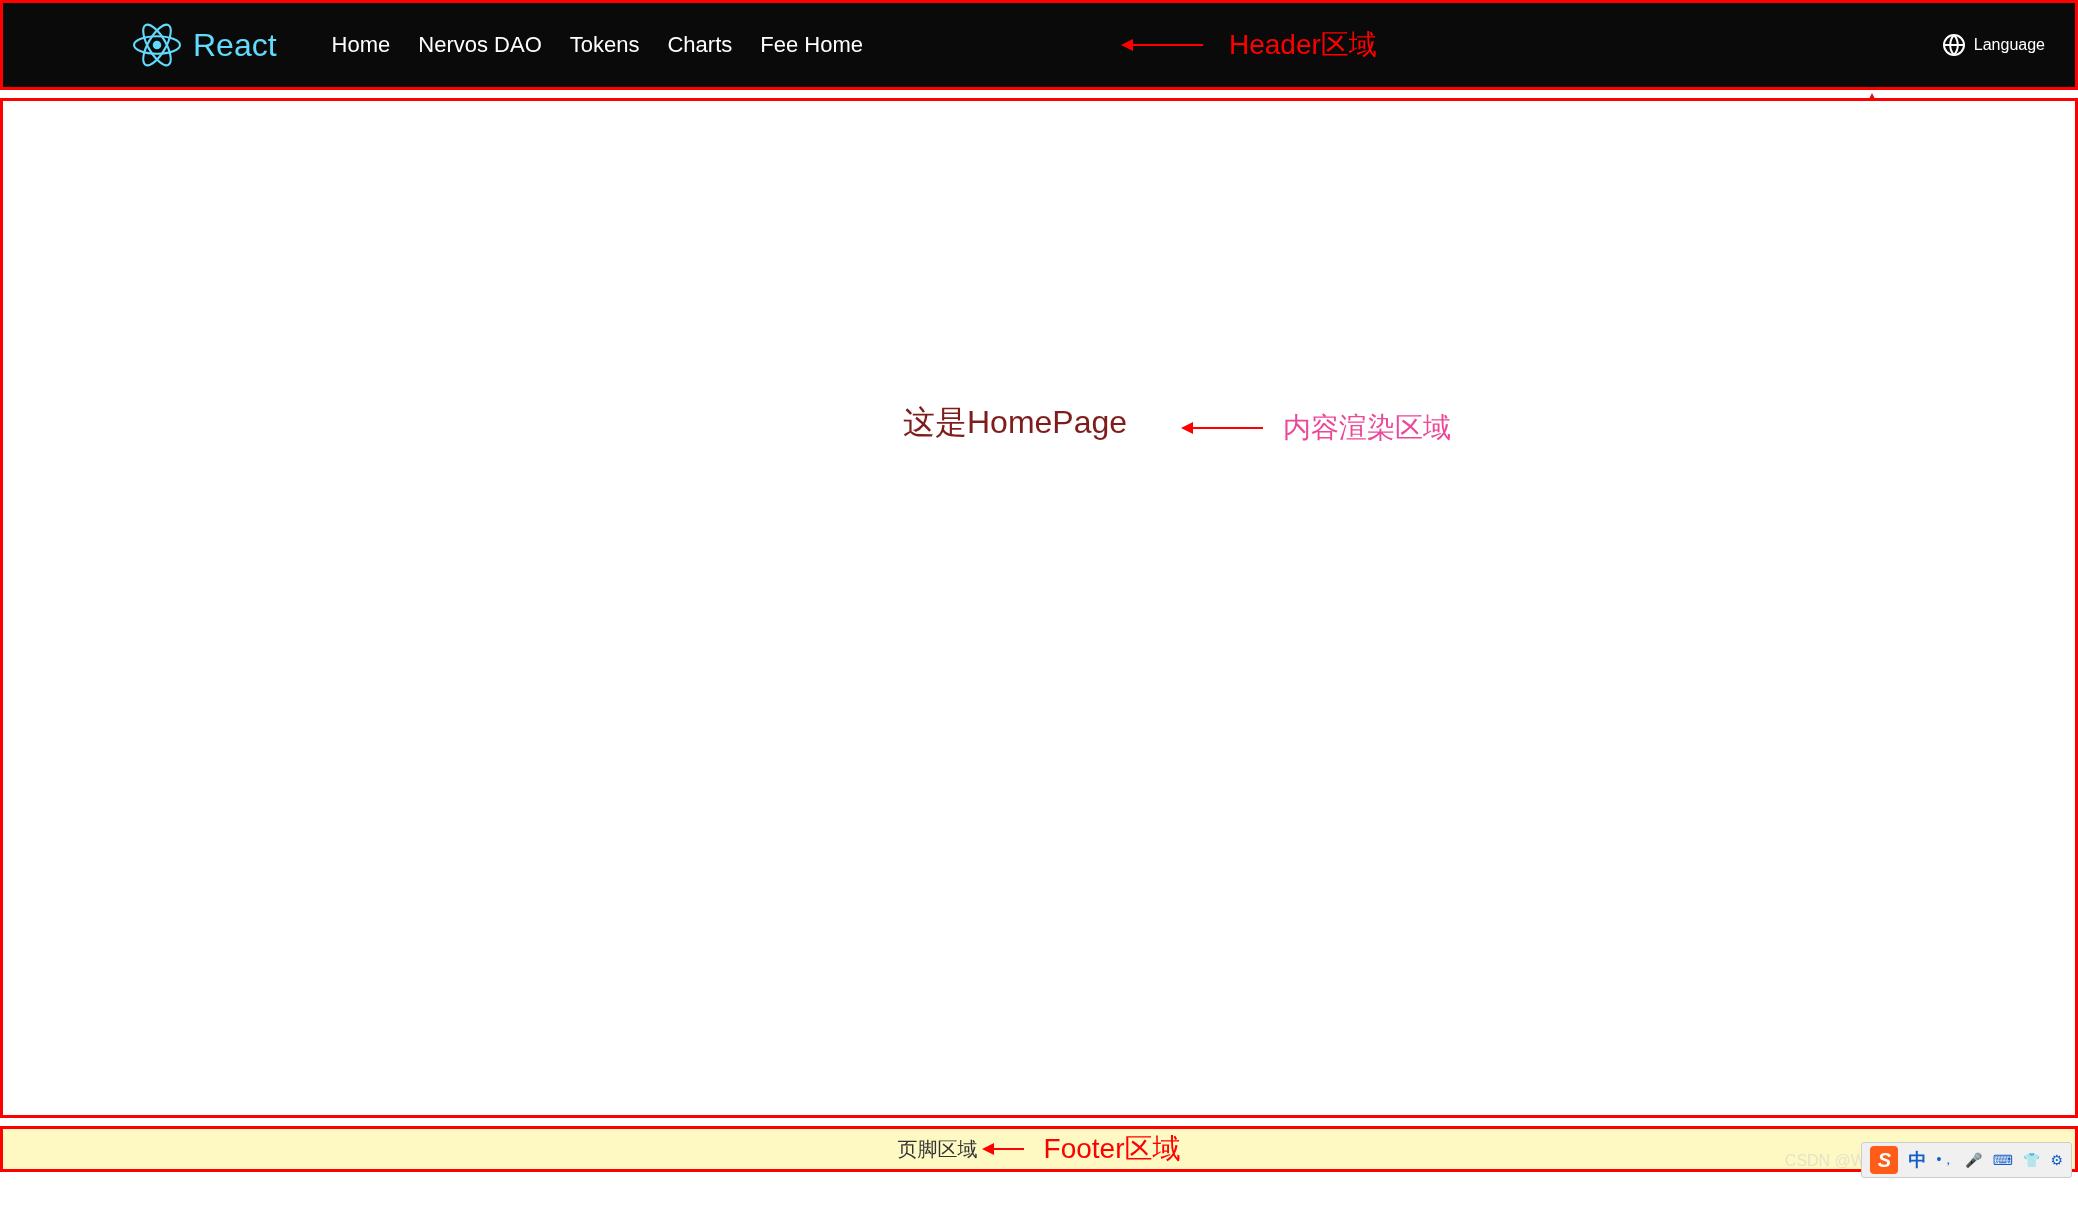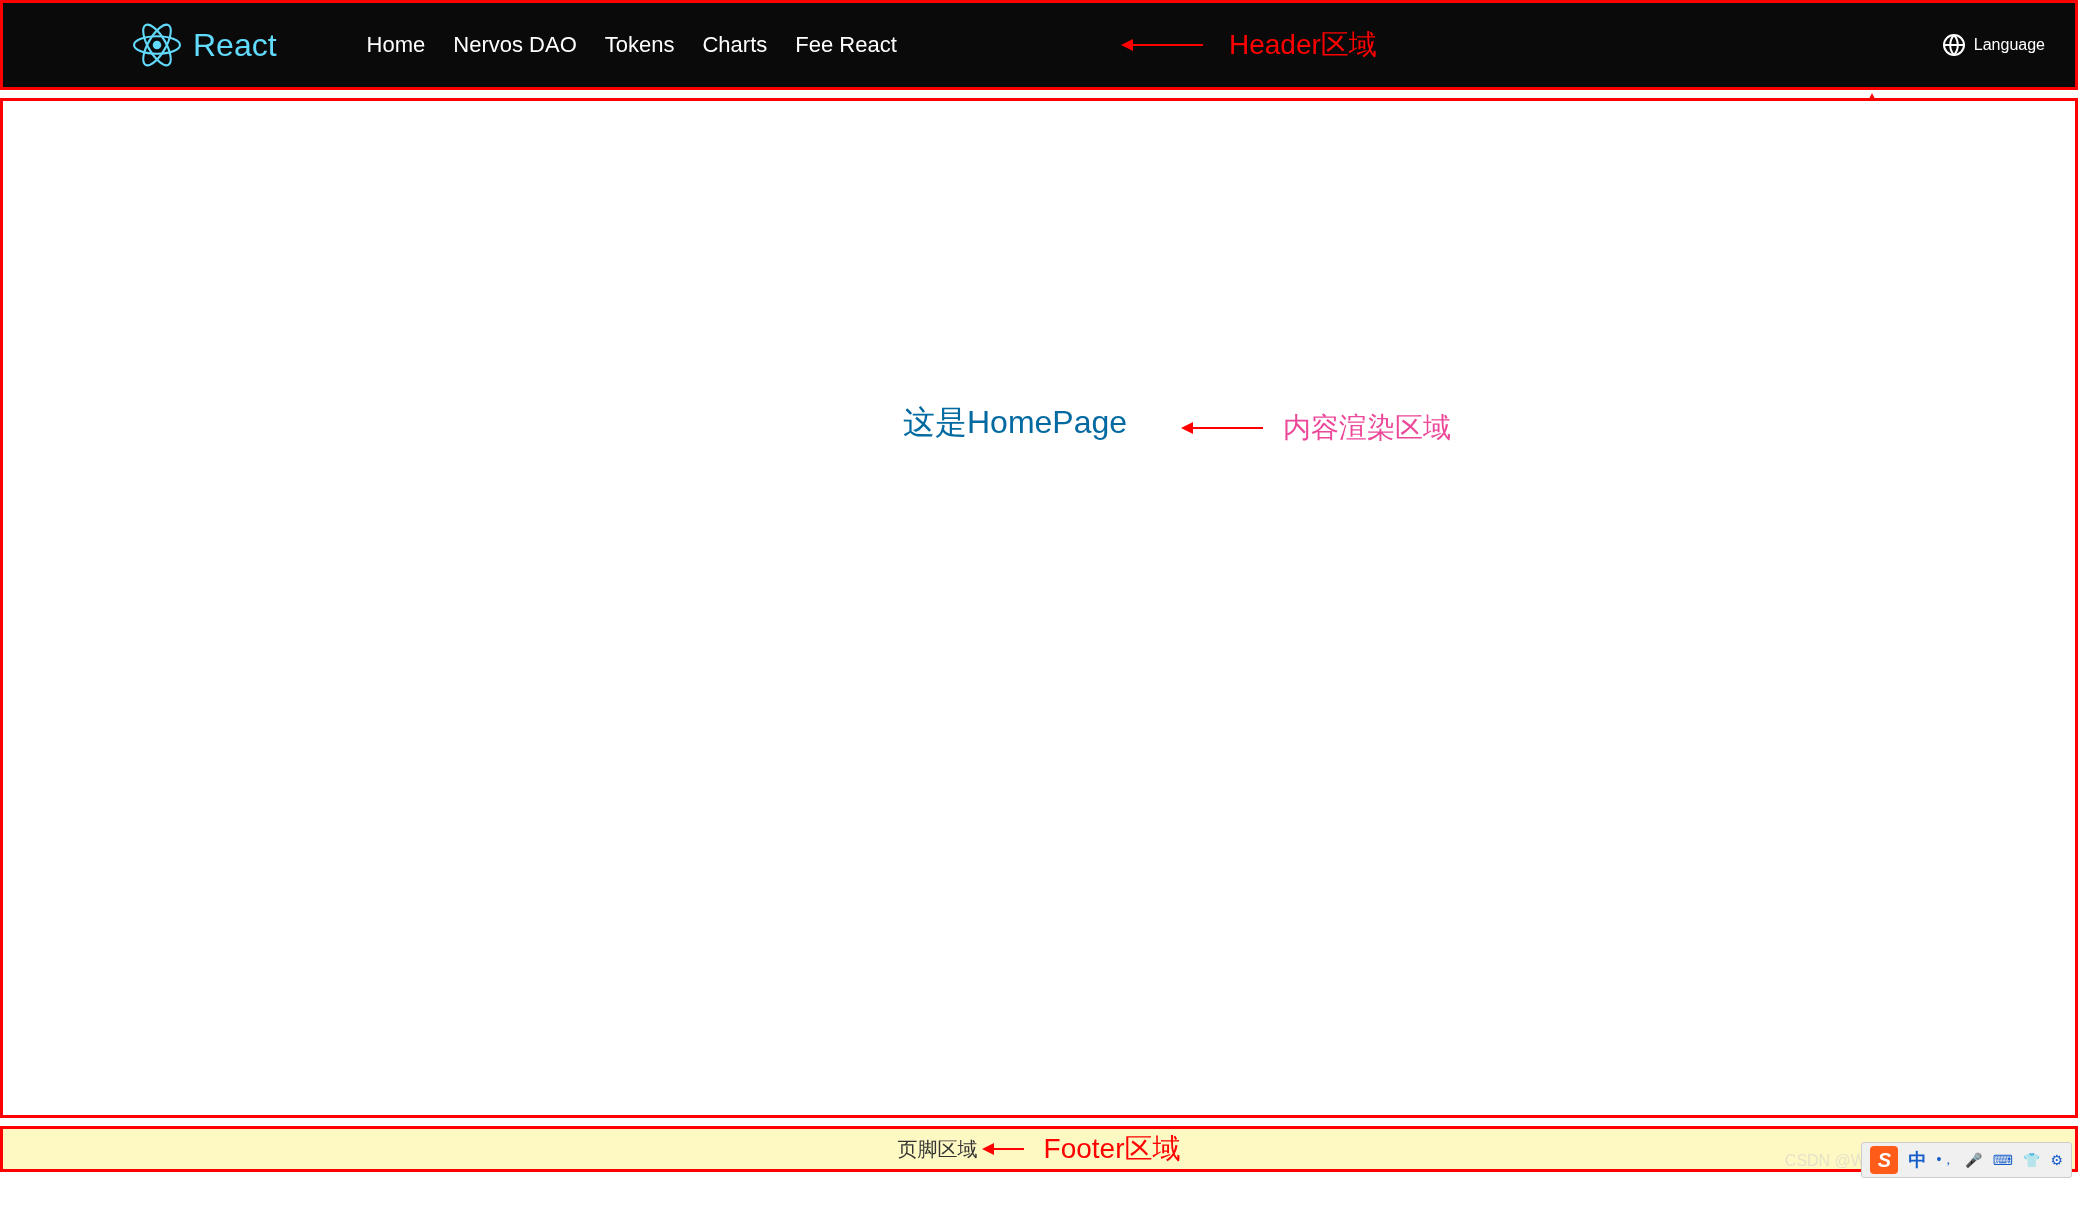--- a/index.html
+++ b/index.html
@@ -20,21 +20,21 @@
       border: 3px solid #ff0000;
       display: flex;
       align-items: center;
       padding: 0 30px 0 130px;
       position: relative;
     }
     .logo-wrap {
       display: flex;
       align-items: center;
       gap: 12px;
-      margin-right: 90px;
+      margin-right: 55px;
     }
     .react-logo {
       width: 48px;
       height: 48px;
     }
     .logo-text {
       color: #61dafb;
       font-size: 32px;
       font-weight: 400;
     }
@@ -122,21 +122,21 @@
       height: 1020px;
       margin-top: 8px;
       position: relative;
       background: #fff;
     }
     .home-text {
       position: absolute;
       left: 900px;
       top: 300px;
       font-size: 32px;
-      color: #0369a1;
+      color: #7f1d1d;
     }
     .content-arrow {
       position: absolute;
       left: 1180px;
       top: 308px;
       display: flex;
       align-items: center;
     }
     .content-label {
       color: #ec4899;
@@ -239,21 +239,21 @@
         <ellipse rx="11" ry="4.2" transform="rotate(120)"></ellipse>
       </g>
     </svg>
     <span class="logo-text">React</span>
   </div>
   <nav class="nav">
     <span class="nav-item">Home</span>
     <span class="nav-item">Nervos DAO</span>
     <span class="nav-item">Tokens</span>
     <span class="nav-item">Charts</span>
-    <span class="nav-item">Fee React</span>
+    <span class="nav-item">Fee Home</span>
   </nav>
   <div class="header-arrow">
     <span class="arrow-line-left"></span>
     <span class="header-label">Header区域</span>
   </div>
   <div class="lang">
     <svg class="globe-icon" viewBox="0 0 24 24" fill="none" stroke="#fff" stroke-width="2">
       <circle cx="12" cy="12" r="10"></circle>
       <path d="M2 12h20M12 2a15 15 0 010 20M12 2a15 15 0 000 20"></path>
     </svg>

